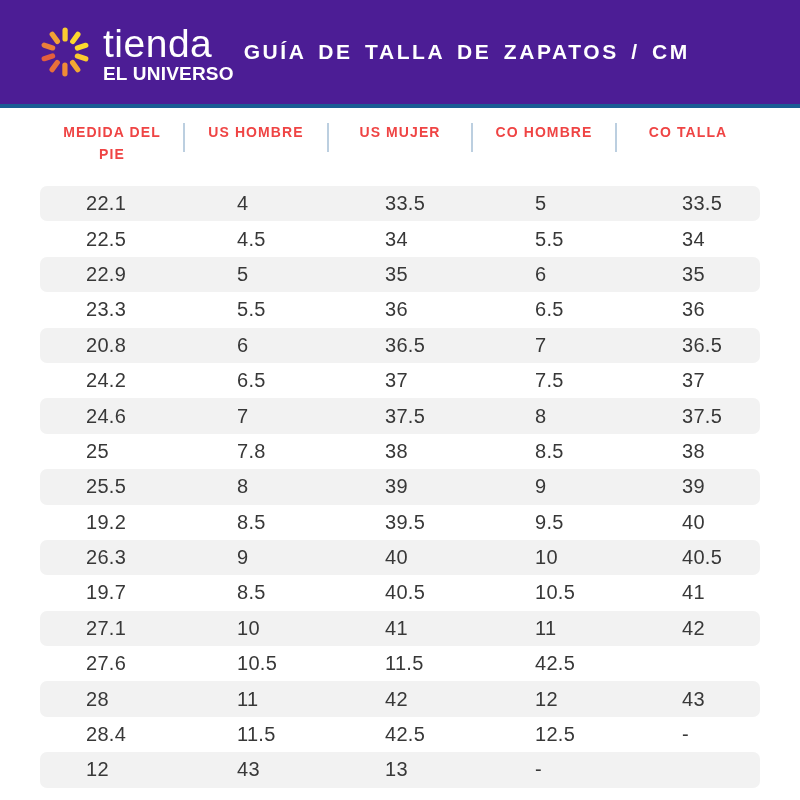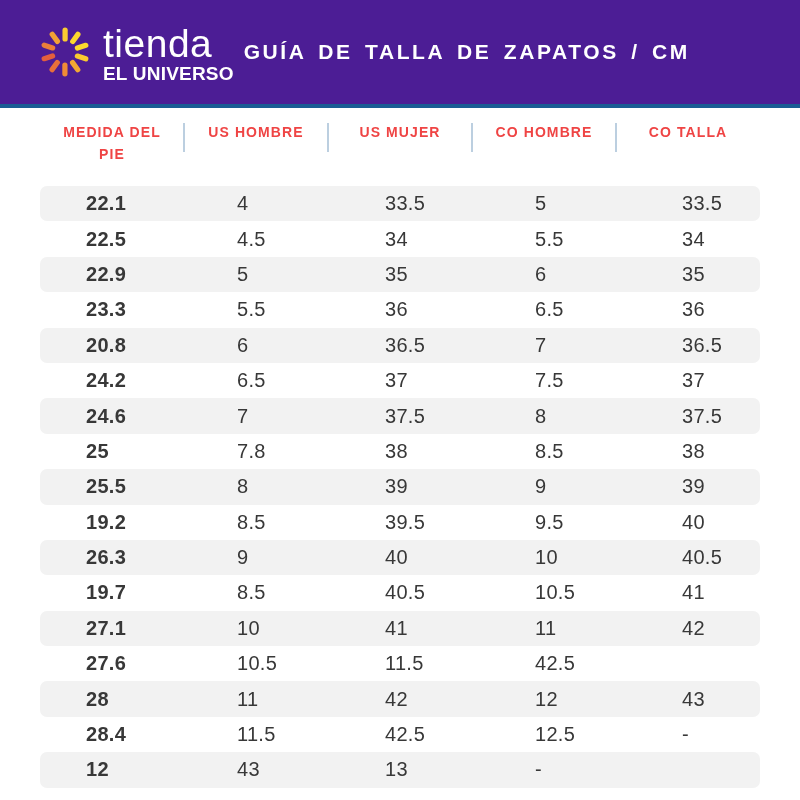--- a/index.html
+++ b/index.html
@@ -76,21 +76,21 @@
     grid-template-columns: repeat(5, 1fr);
     align-items: center;
   }
   .trow.striped { background: #f2f2f2; border-radius: 7px; }
   .tcell {
     font-size: 20px;
     color: #383838;
     letter-spacing: 0.3px;
     white-space: nowrap;
   }
-  .tcell:nth-child(1) { padding-left: 46px; font-weight: bold; }
+  .tcell:nth-child(1) { padding-left: 46px; }
   .tcell:nth-child(2) { padding-left: 53px; }
   .tcell:nth-child(3) { padding-left: 57px; }
   .tcell:nth-child(4) { padding-left: 63px; }
   .tcell:nth-child(5) { padding-left: 66px; }
 </style>
 </head>
 <body>
 
 <div class="header">
   <div class="logo">

